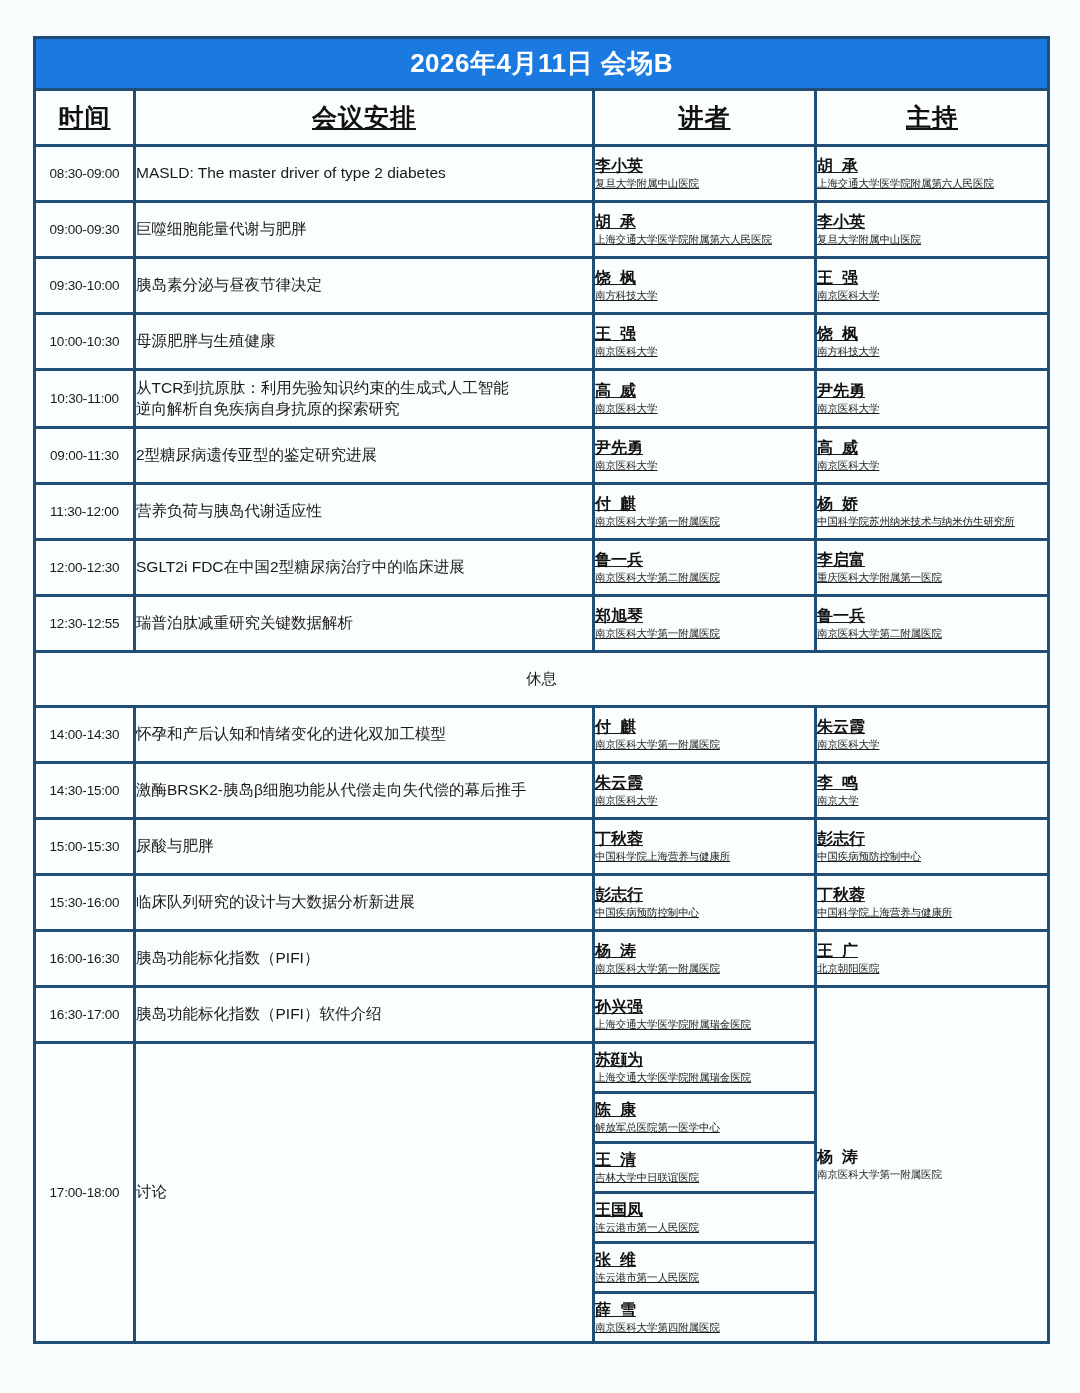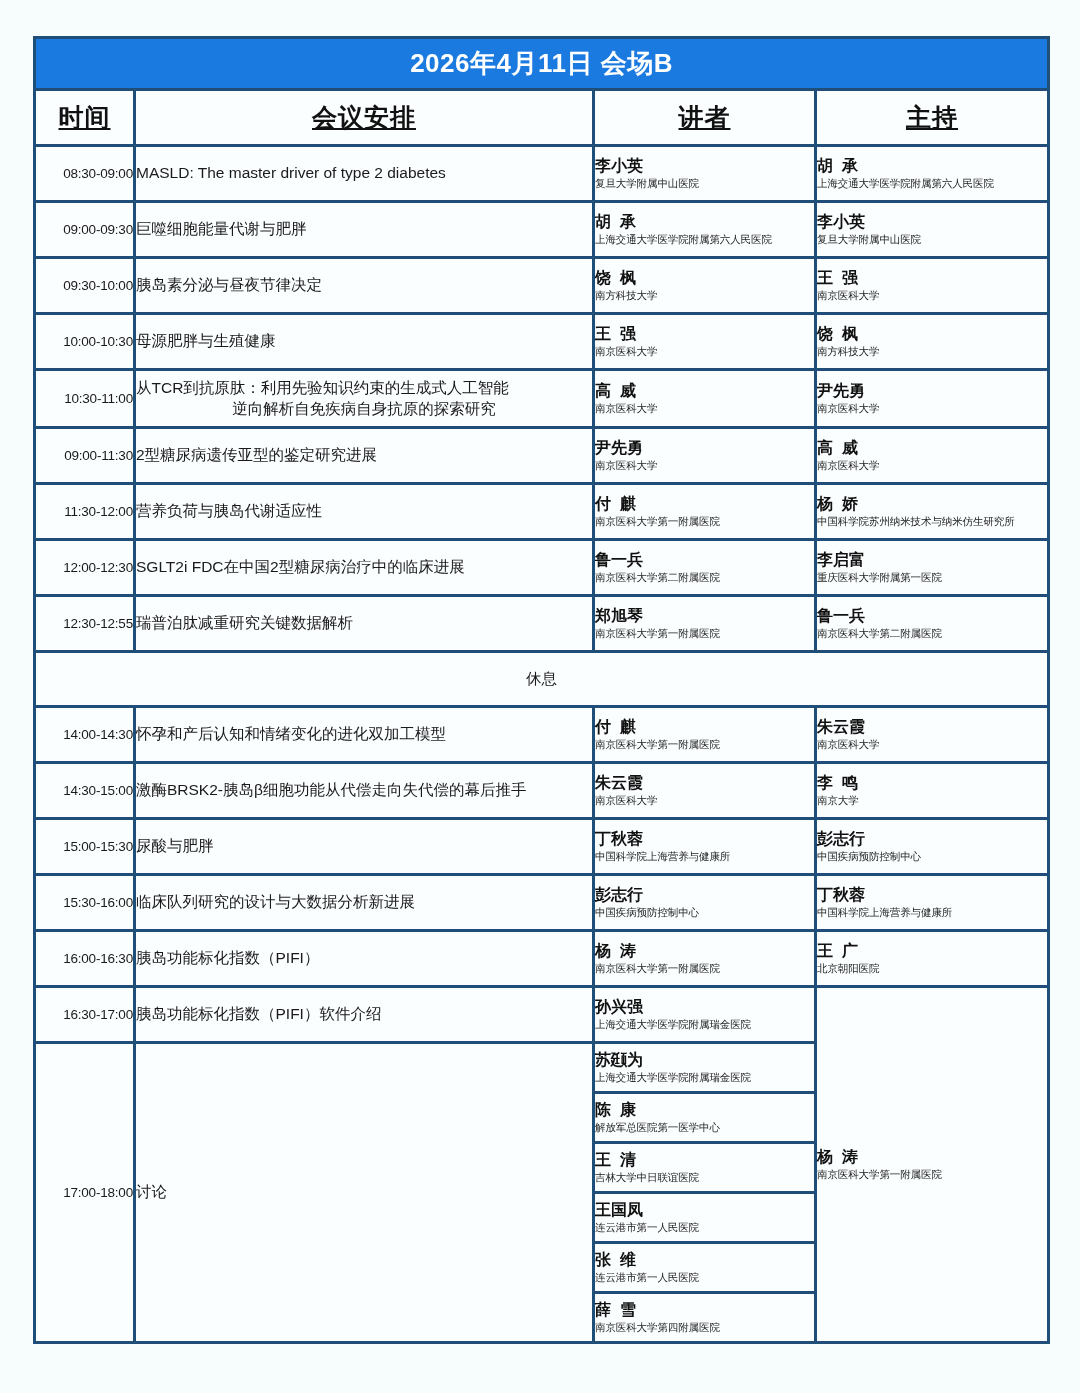--- a/index.html
+++ b/index.html
@@ -65,37 +65,38 @@
   .colhead .lbl {
     font-size: 25px;
     font-weight: bold;
     color: #111111;
     letter-spacing: 1px;
     text-decoration: underline;
   }
 
   
   .time-cell {
-    text-align: right;
+    text-align: center;
     font-size: 13.5px;
     color: #1a1a1a;
     padding: 2px 1px;
     letter-spacing: -0.2px;
   }
   .sess-cell {
     padding: 6px 0 6px 9px;
     font-size: 15.5px;
     line-height: 1.35;
     color: #1a1a1a;
     margin-left: 48px;
   }
-  .sess-cell .line2 { display:block;text-align:center; }
+  .sess-cell .line2 { display:block; }
 
   .person-cell {
     padding: 7px 0 7px 10px;
+    text-decoration: underline;
   }
   .person-name {
     font-size: 16px;
     font-weight: bold;
     color: #111111;
     line-height: 1.22;
     display: block;
     white-space: pre;
   }
   .person-org {

